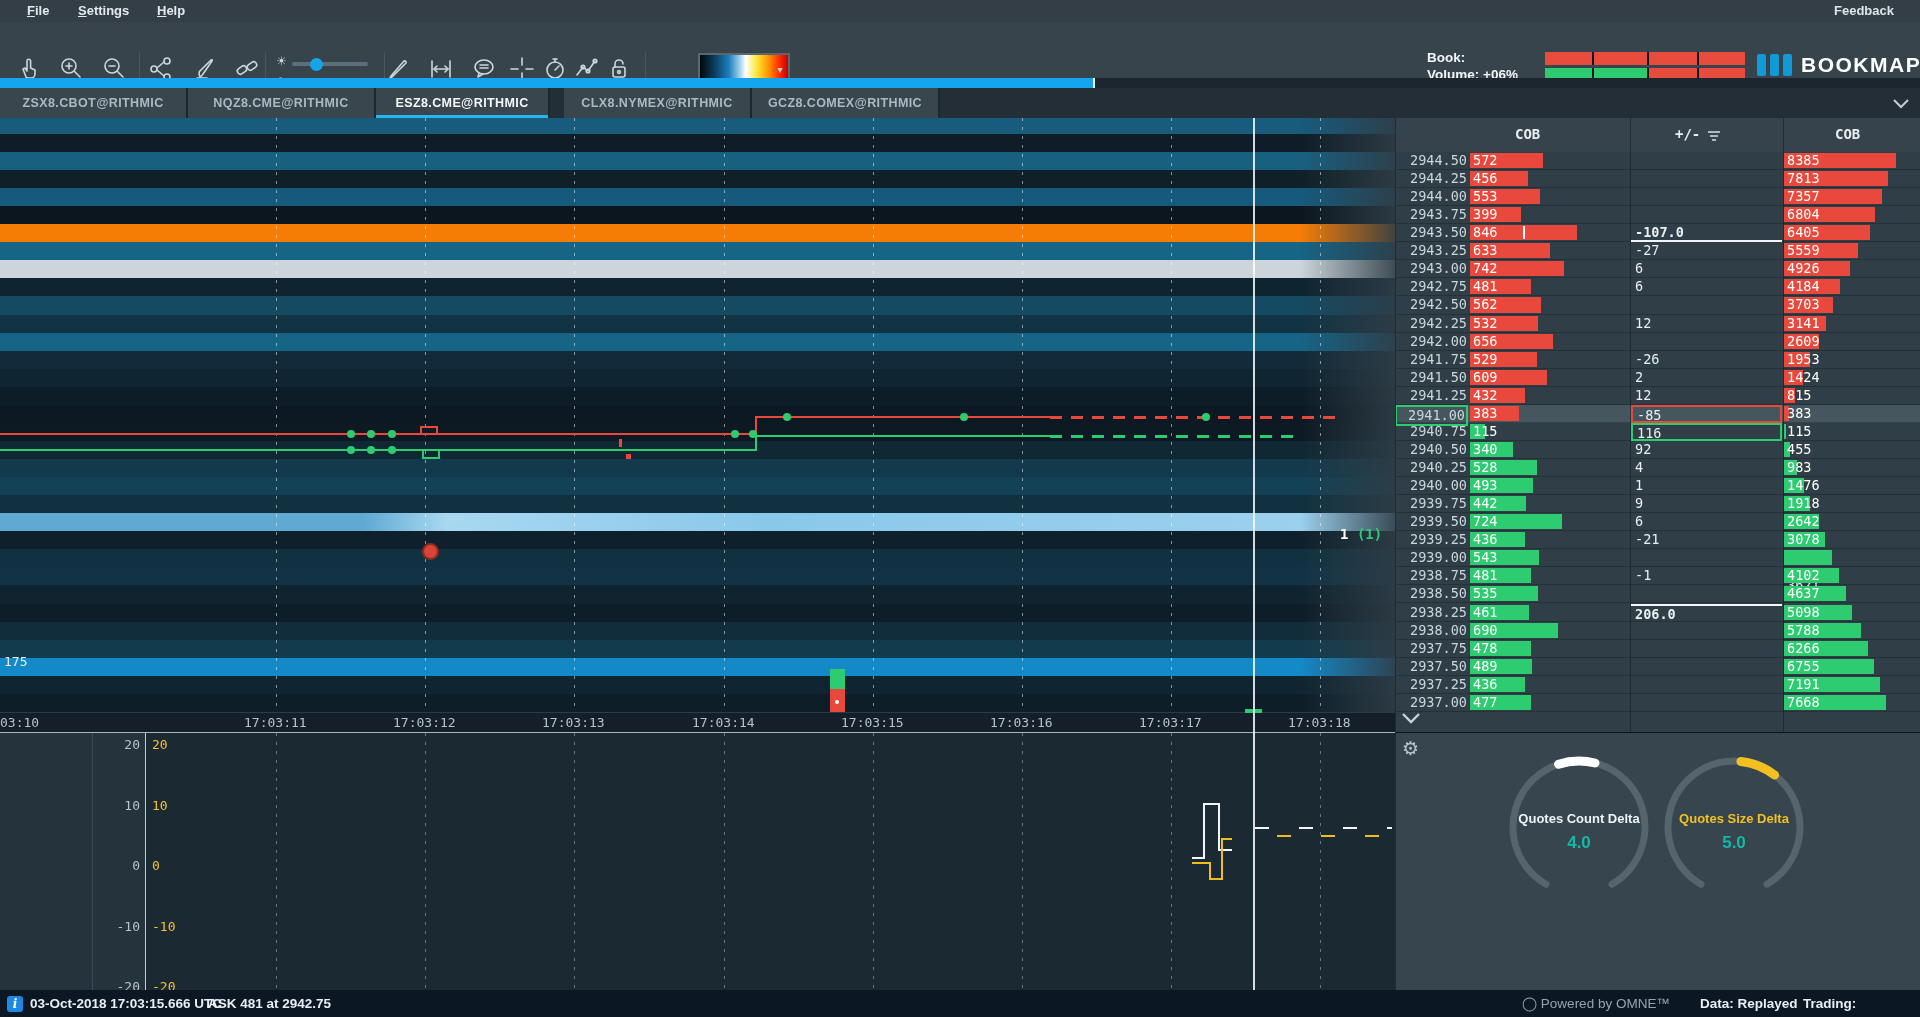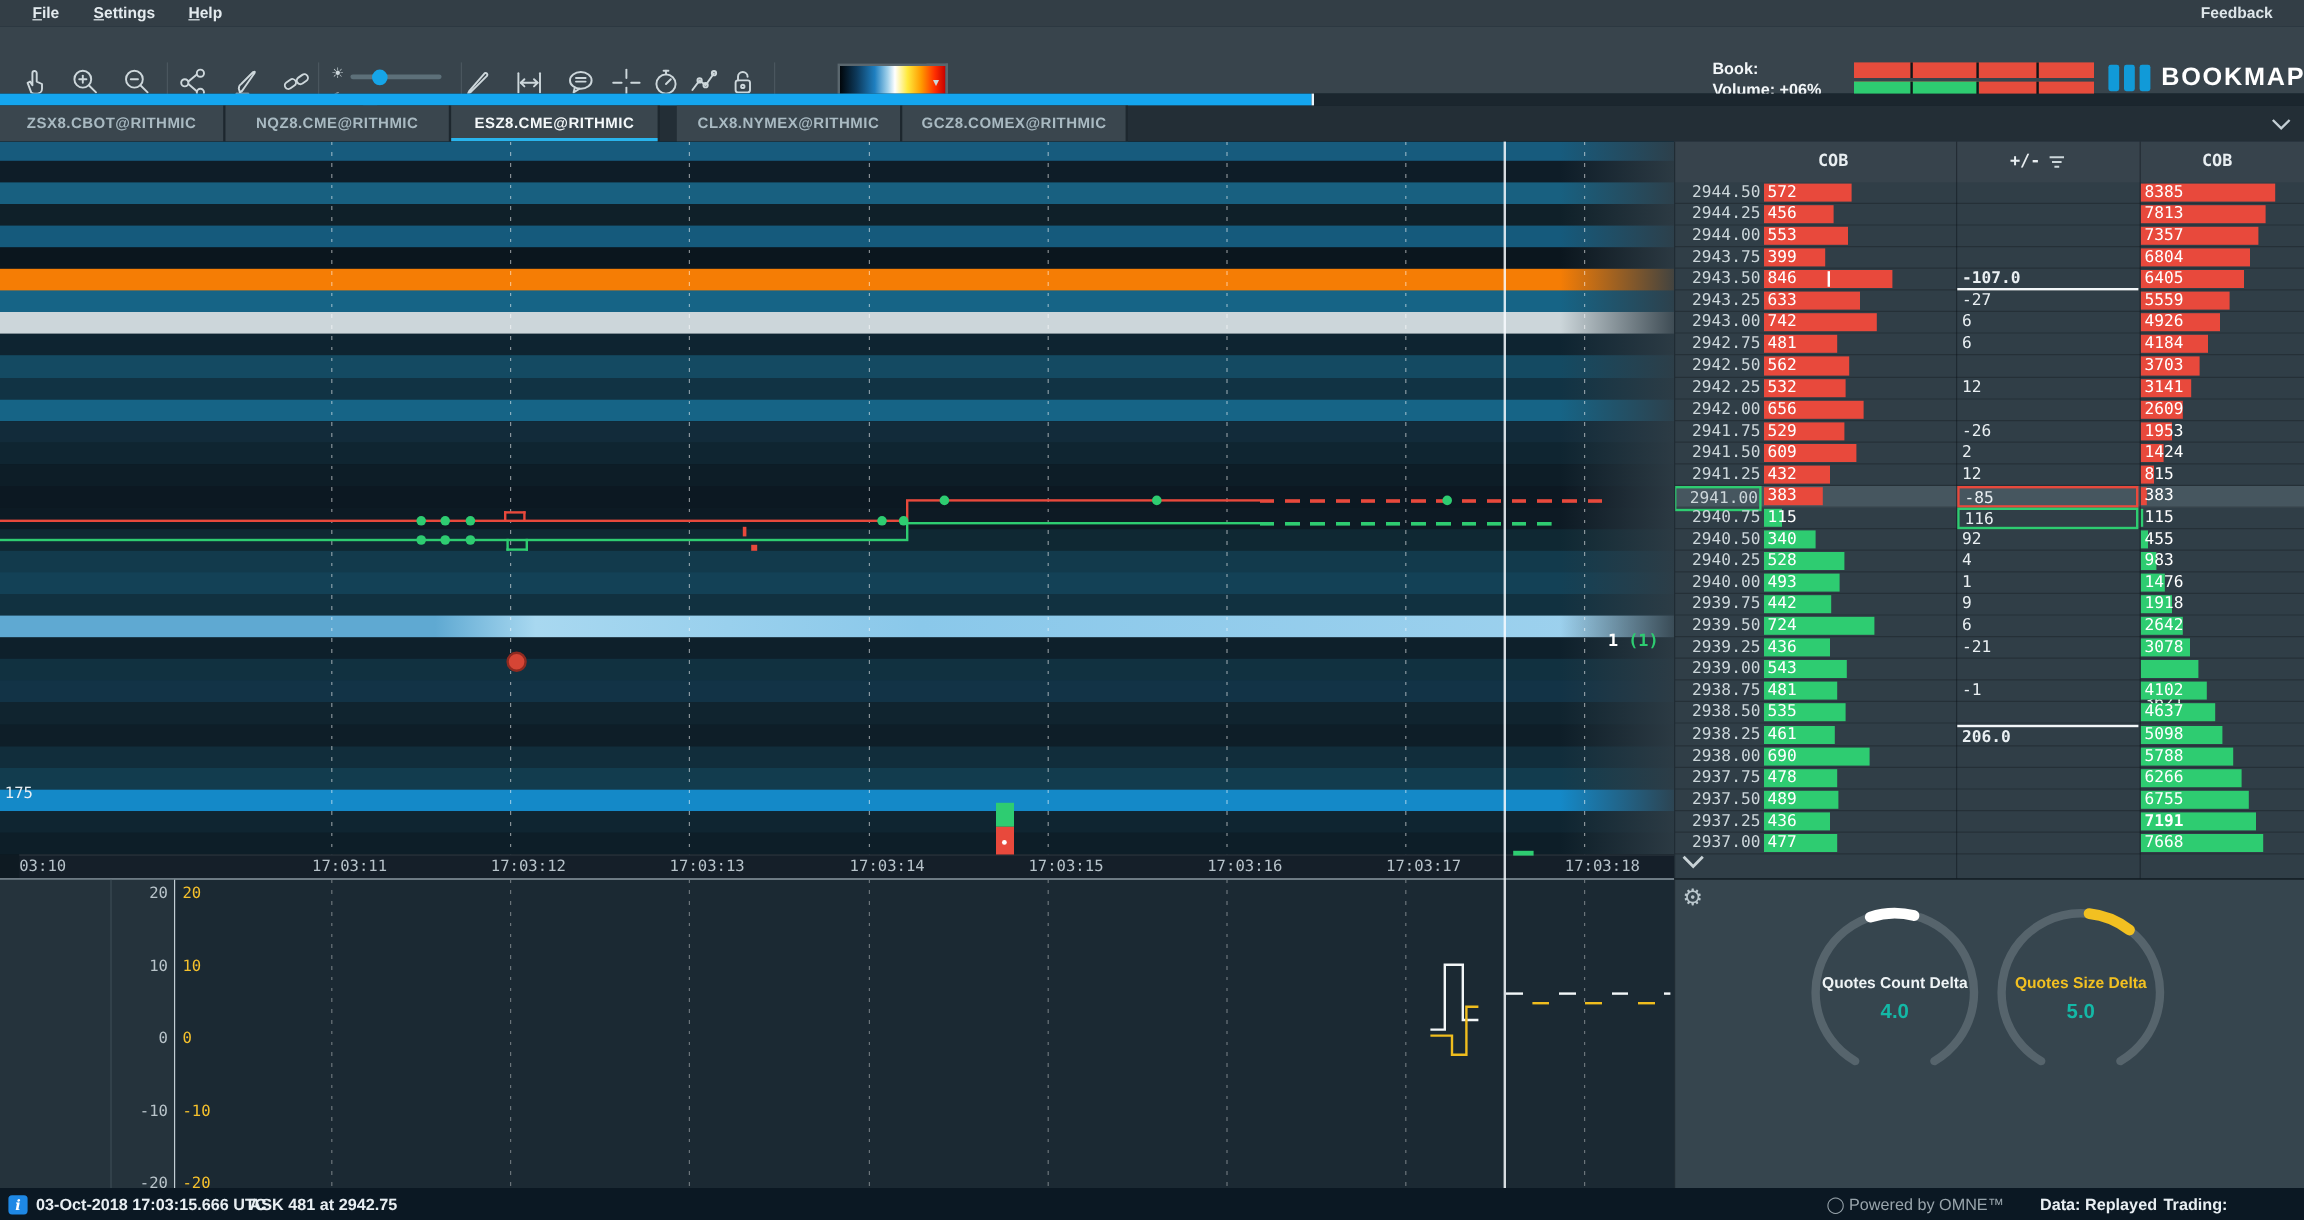--- a/index.html
+++ b/index.html
@@ -65,21 +65,21 @@
   #order-circle { position:absolute; left:422px; top:425px; width:17px; height:17px; border-radius:50%;
      background:#d64535; border:2px solid #8e2a20; z-index:23; }
   #order-label { position:absolute; left:1340px; top:408px; z-index:25; font-family:"DejaVu Sans Mono", monospace;
      font-size:14px; font-weight:bold; white-space:nowrap; }
   #order-label .q { color:#ffffff; } #order-label .c { color:#2ecc71; }
   #vol-profile-label { position:absolute; left:4px; top:536px; color:#e9eff3; font-size:13px;
      font-family:"DejaVu Sans Mono", monospace; z-index:24; }
   .mini { position:absolute; z-index:21; }
 
   
-  #timeaxis { left:16px; top:712px; width:1395px; height:20px; background:#151f29; border-top:1px solid rgba(255,255,255,0.12); }
+  #timeaxis { left:0; top:712px; width:1395px; height:20px; background:#151f29; border-top:1px solid rgba(255,255,255,0.12); }
   .time-label { position:absolute; top:2px; color:#b7c3ca; font-size:13px; font-family:"DejaVu Sans Mono", monospace; white-space:nowrap; }
   #axis-green-tick { position:absolute; left:1245px; top:-4px; width:17px; height:4px; background:#2ecc71; }
 
   
   #dom { left:1395px; top:118px; width:525px; height:614px; background:#303e47; }
   #dom-header { position:absolute; left:0; top:0; width:525px; height:34px; background:#37434c;
      color:#e8eef1; font-family:"DejaVu Sans Mono", monospace; font-size:14px; font-weight:bold; }
   .dom-row { position:absolute; left:0; width:525px; border-bottom:1px solid rgba(0,0,0,0.22);
      font-family:"DejaVu Sans Mono", monospace; font-size:13.5px; color:#e9eff2; }
   .dom-price { position:absolute; left:0; top:0; width:73px; text-align:right; color:#ccd6da; padding-right:1px; }
@@ -605,21 +605,21 @@
           <div style="left: 236px; width: 151px; height: 18.06px; position: absolute; padding-left: 4px; line-height: 17.06px;"></div>
           <div class="dom-bar" style="left: 389px; width: 90px; height: 15.06px; background: rgb(46, 204, 113);"></div>
           <div class="dom-val" style="left: 392px; line-height: 17.06px;">6755</div>
         </div>
         <div class="dom-row" style="top: 557.74px; height: 18.06px;">
           <div class="dom-price" style="line-height: 17.06px;">2937.25</div>
           <div class="dom-bar" style="left: 75px; width: 55px; height: 15.06px; background: rgb(46, 204, 113);"></div>
           <div class="dom-val" style="left: 78px; line-height: 17.06px;">436</div>
           <div style="left: 236px; width: 151px; height: 18.06px; position: absolute; padding-left: 4px; line-height: 17.06px;"></div>
           <div class="dom-bar" style="left: 389px; width: 96px; height: 15.06px; background: rgb(46, 204, 113);"></div>
-          <div class="dom-val" style="left: 392px; line-height: 17.06px; font-weight: bold;">7191</div>
+          <div class="dom-val" style="left: 392px; line-height: 17.06px;">7191</div>
         </div>
         <div class="dom-row" style="top: 575.8px; height: 18.06px;">
           <div class="dom-price" style="line-height: 17.06px;">2937.00</div>
           <div class="dom-bar" style="left: 75px; width: 61px; height: 15.06px; background: rgb(46, 204, 113);"></div>
           <div class="dom-val" style="left: 78px; line-height: 17.06px;">477</div>
           <div style="left: 236px; width: 151px; height: 18.06px; position: absolute; padding-left: 4px; line-height: 17.06px;"></div>
           <div class="dom-bar" style="left: 389px; width: 102px; height: 15.06px; background: rgb(46, 204, 113);"></div>
           <div class="dom-val" style="left: 392px; line-height: 17.06px;">7668</div>
         </div>
       </div>

